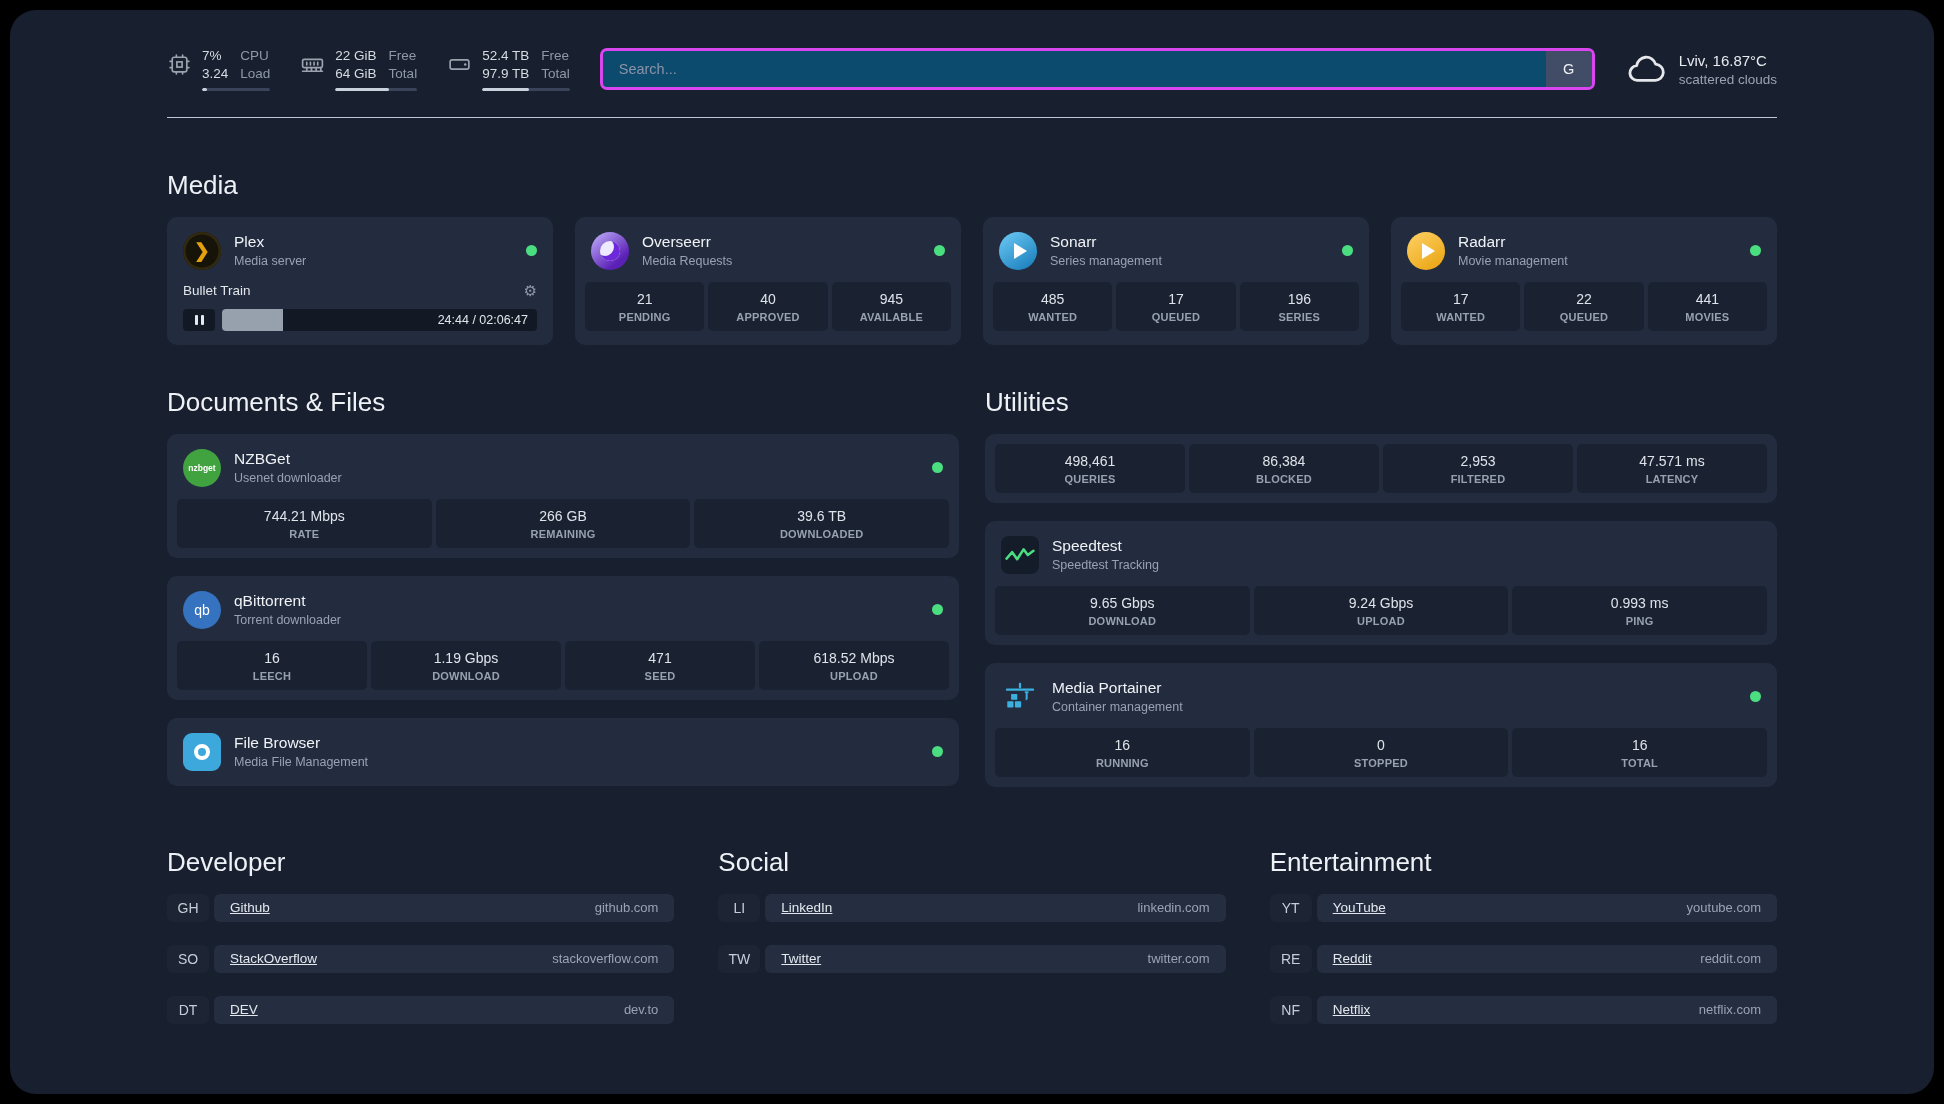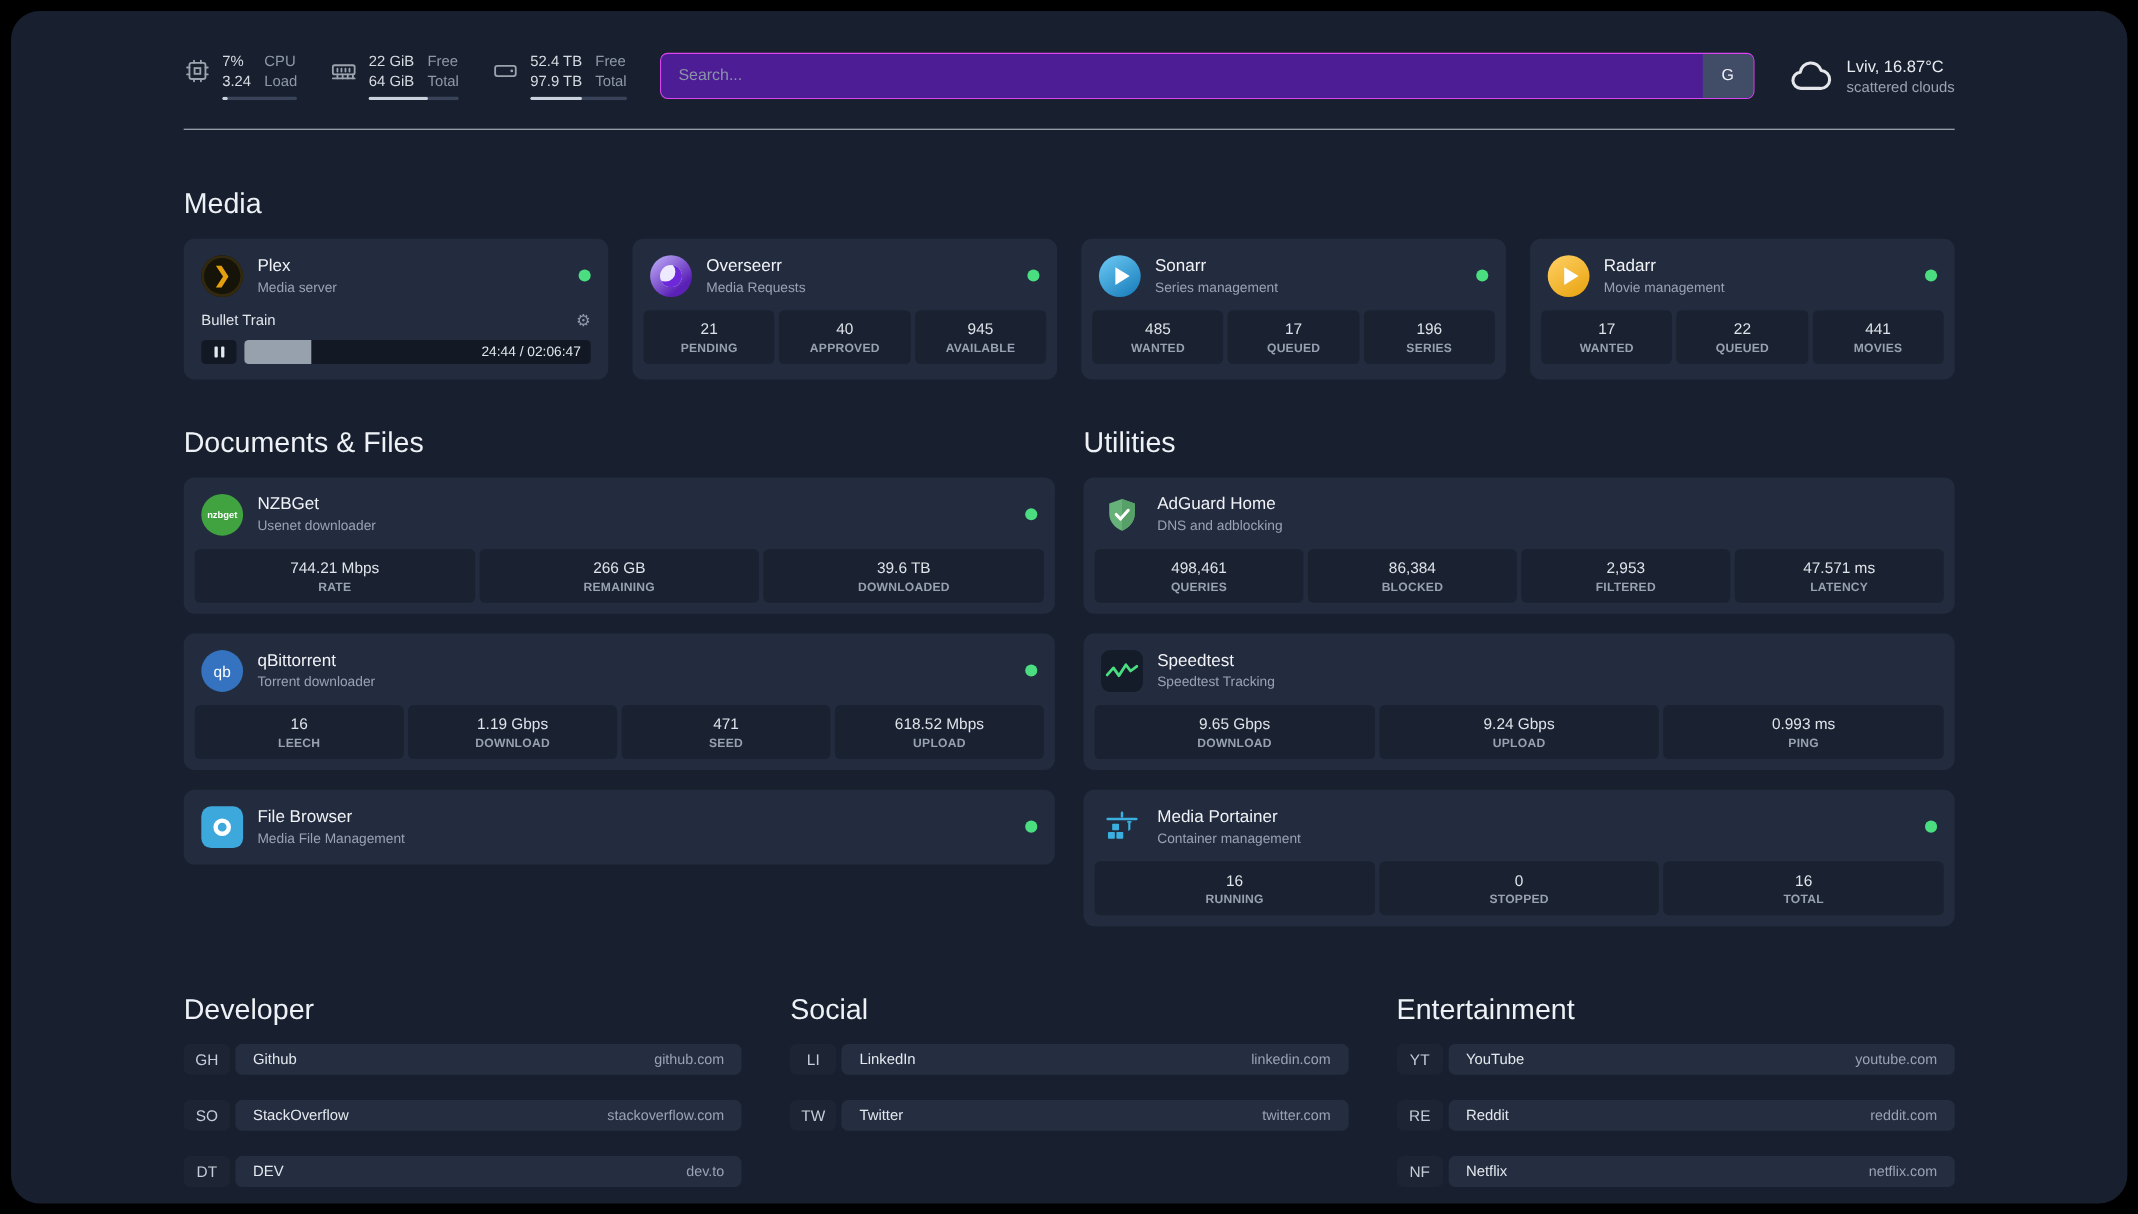--- a/index.html
+++ b/index.html
@@ -19,21 +19,21 @@
   .resources { display:flex; gap:30px; }
   .resource { display:flex; align-items:flex-start; gap:10px; }
   .res-icon svg { width:25px; height:25px; display:block; margin-top:4px; }
   .res-cols { display:flex; gap:12px; font-size:13.5px; line-height:1.25; }
   .res-col { display:flex; flex-direction:column; gap:1px; }
   .res-col.values { color:#d7dbe2; }
   .res-col.labels { color:#8f98a9; }
   .res-track { height:3px; background:#39435a; border-radius:2px; margin-top:5px; overflow:hidden; }
   .res-fill { height:100%; background:#c9d1dc; border-radius:2px; }
 
-  .search { flex:1; display:flex; height:42px; background:#4c1d95; border:1px solid #d946ef; border-radius:7px; overflow:hidden; align-items:stretch; }
+  .search { flex:1; display:flex; height:42px; background:#0c4a6e; border:3px solid #d946ef; border-radius:7px; overflow:hidden; align-items:stretch; }
   .search input { flex:1; background:transparent; border:none; outline:none; color:#e5e8ee; font-size:14.5px; padding:0 16px; font-family:inherit; }
   .search input::placeholder { color:#8b93a7; }
   .search .provider { width:46px; background:#414c66; color:#f1f3f7; display:flex; align-items:center; justify-content:center; font-size:14.5px; cursor:pointer; }
 
   .weather { display:flex; align-items:center; gap:12px; }
   .weather-icon svg { width:42px; height:42px; display:block; }
   .weather .loc { font-size:15px; color:#e8ebf0; }
   .weather .cond { font-size:13.5px; color:#9aa3b4; margin-top:3px; }
 
   .divider { margin-top:26px; border-bottom:1.5px solid rgba(222,228,236,0.85); }
@@ -91,21 +91,21 @@
   .fb-dot { display:block; width:16px; height:16px; border-radius:50%; border:4.5px solid #fff; }
   .icon-speedtest { border-radius:8px; background:#141c2a; }
   .icon-speedtest svg, .icon-adguard svg, .icon-portainer svg { width:34px; height:34px; display:block; }
 
   
   .bookmarks { display:grid; grid-template-columns:repeat(3,1fr); gap:44px; margin-top:60px; }
   .bm-group .section-title { margin-bottom:16px; }
   .bm-row { display:flex; height:28px; margin-bottom:23px; cursor:pointer; }
   .bm-abbr { width:42px; flex:none; background:#1d2534; border-radius:6px; color:#c6cdd9; font-size:14px; display:flex; align-items:center; justify-content:center; margin-right:5px; }
   .bm-bar { flex:1; background:#242e40; border-radius:6px; display:flex; align-items:center; padding:0 16px; }
-  .bm-name { color:#e4e8ee; font-size:13.5px; }
+  .bm-name { color:#e4e8ee; font-size:13.5px;text-decoration:underline; }
   .bm-url { margin-left:auto; color:#9aa3b4; font-size:13px; }
 </style>
 </head>
 <body>
 
 <div class="page">
 <div class="content">
 
   <div class="topbar">
     <div class="resources">
@@ -401,33 +401,20 @@
           </div>
           <span class="status-dot"></span>
         </div>
       </div>
     </div>
 
     <div class="col">
       <div class="section-title">Utilities</div>
 
       <div class="card">
-        <div class="card-header">
-          <div class="svc-icon icon-adguard">
-            <svg viewBox="0 0 24 24">
-                  <path d="M12 1.8l8.2 3v6.4c0 5.2-3.6 9.3-8.2 11-4.6-1.7-8.2-5.8-8.2-11V4.8l8.2-3z" fill="#67b279"></path>
-                  <path d="M12 1.8l8.2 3v6.4c0 5.2-3.6 9.3-8.2 11V1.8z" fill="#57a168"></path>
-                  <path d="M8.3 11.8l2.7 2.9 5-5.6" stroke="#fff" stroke-width="2" fill="none" stroke-linecap="round" stroke-linejoin="round"></path>
-                </svg>
-          </div>
-          <div class="svc-text">
-            <div class="name">AdGuard Home</div>
-            <div class="desc">DNS and adblocking</div>
-          </div>
-        </div>
         <div class="stats c4">
           <div class="stat">
                 <div class="v">498,461</div>
                 <div class="l">QUERIES</div>
               </div>
           <div class="stat">
                 <div class="v">86,384</div>
                 <div class="l">BLOCKED</div>
               </div>
           <div class="stat">

